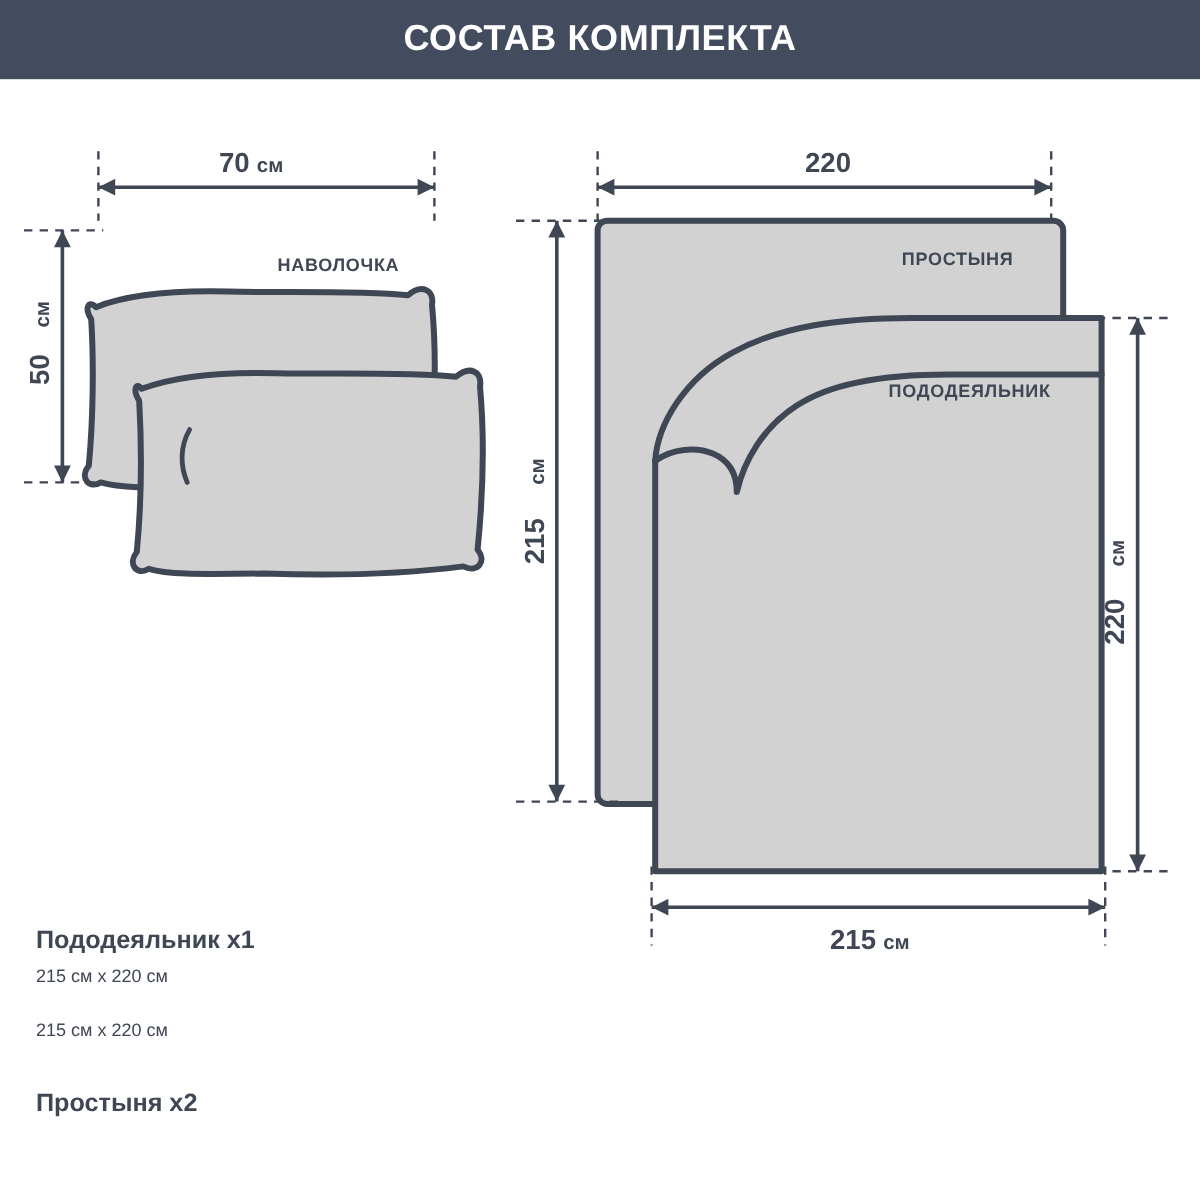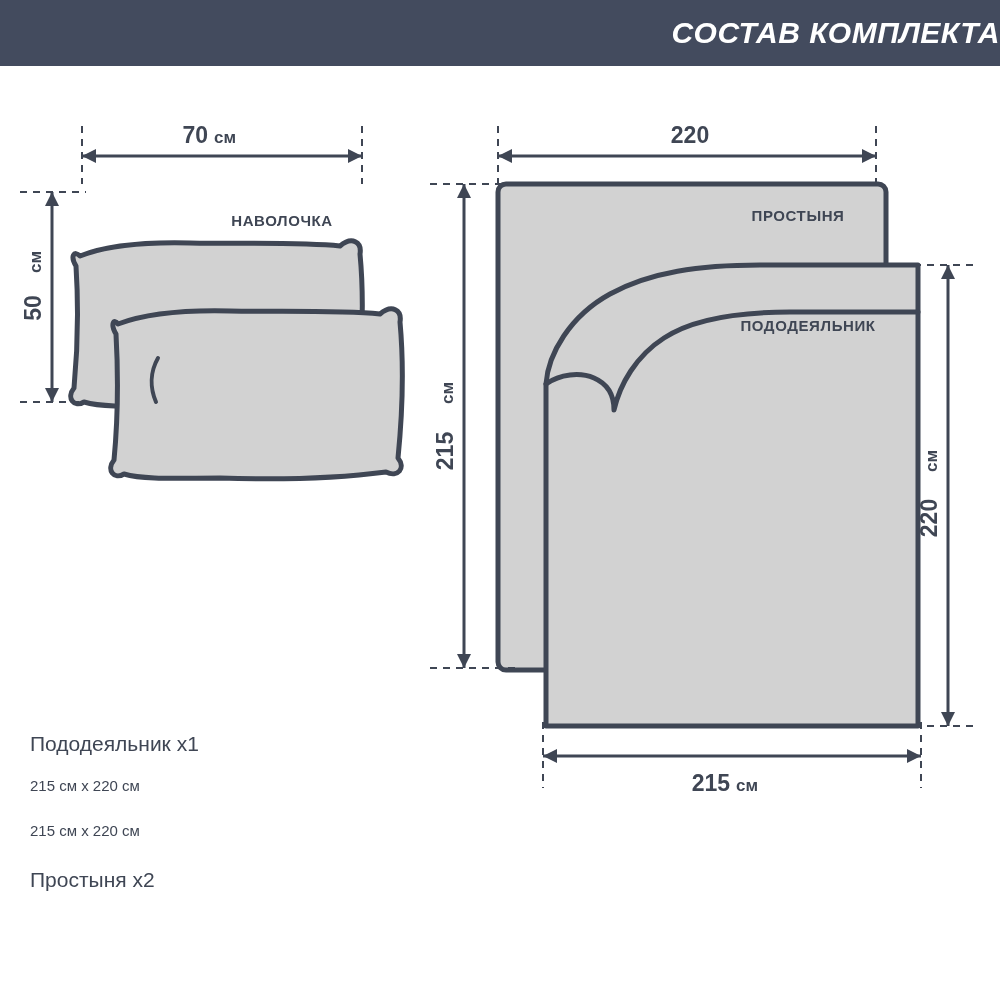--- a/index.html
+++ b/index.html
@@ -19,22 +19,21 @@
   
   .header {
     position: absolute;
     left: 0;
     top: 0;
     width: 1000px;
     height: 66px;
     background: #434b5e;
     display: flex;
     align-items: center;
-    justify-content: flex-end;
-    font-style: italic;
+    justify-content: center;
   }
   .header-title {
     color: #ffffff;
     font-size: 30px;
     font-weight: bold;
     letter-spacing: 0.5px;
   }
 
   
   .canvas {
@@ -58,27 +57,28 @@
     left: 30px;
     top: 665px;
     width: 330px;
   }
   .legend-item {
     margin-bottom: 28px;
   }
   .legend-name {
     font-size: 21px;
     color: #3f4654;
-    font-weight: normal;
+    font-weight: bold;
     line-height: 1.25;
+    margin-top: 40px;
   }
   .legend-size {
     font-size: 15px;
     color: #3f4654;
-    margin-top: 20px;
+    margin-top: 8px;
   }
 
   .lbl {
     font-family: "Liberation Sans", sans-serif;
     fill: #3f4654;
   }
   .dim-num {
     font-size: 23px;
     font-weight: bold;
   }

